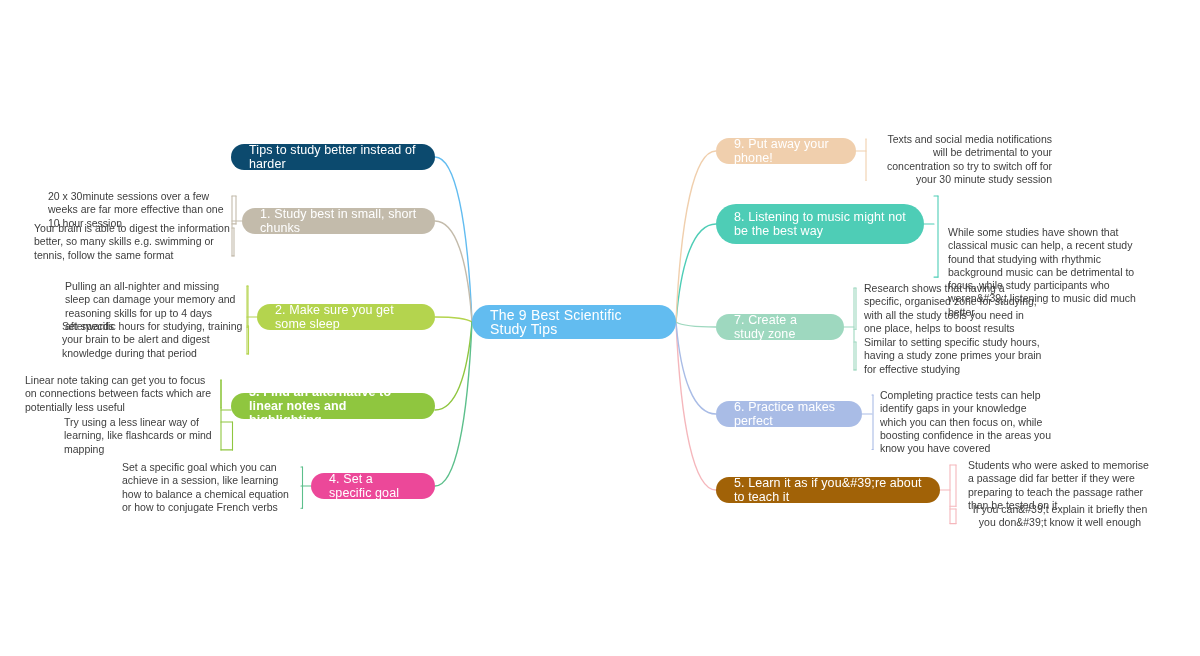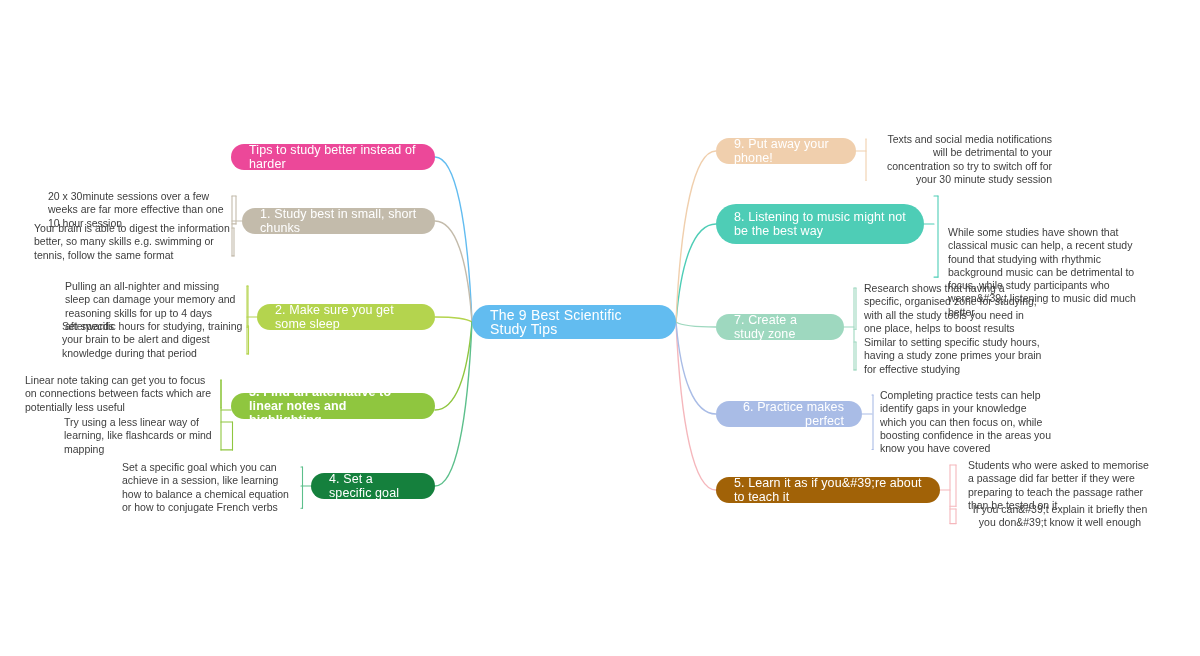--- a/index.html
+++ b/index.html
@@ -106,36 +106,36 @@
       <path d="M 934 196 L 938 196" fill="none" stroke="#4ecdb6" stroke-width="1.1" stroke-linecap="round"></path>
       <path d="M 938 196 L 938 277.078125" fill="none" stroke="#4ecdb6" stroke-width="1.1" stroke-linecap="round"></path>
       <path d="M 934 277.078125 L 938 277.078125" fill="none" stroke="#4ecdb6" stroke-width="1.1" stroke-linecap="round"></path>
       <path d="M 716 151 C 694 151, 680.8 215.98000000000002, 676 322" fill="none" stroke="#f0cfad" stroke-width="1.4" stroke-linecap="round"></path>
       <path d="M 856 151 L 866 151" fill="none" stroke="#f0cfad" stroke-width="1.1" stroke-linecap="round"></path>
       <path d="M 866 139 L 866 139" fill="none" stroke="#f0cfad" stroke-width="1.1" stroke-linecap="round"></path>
       <path d="M 866 139 L 866 180.1875" fill="none" stroke="#f0cfad" stroke-width="1.1" stroke-linecap="round"></path>
       <path d="M 866 180.1875 L 866 180.1875" fill="none" stroke="#f0cfad" stroke-width="1.1" stroke-linecap="round"></path>
     </svg>
 <div class="node center" style="left: 472px; top: 305px; width: 204px; height: 34px; background: rgb(98, 188, 240);">The 9 Best Scientific Study Tips</div>
-    <div class="node" style="left: 231px; top: 144px; width: 204px; height: 26px; background: #ec4899;">Tips to study better instead of harder</div>
+    <div class="node" style="left: 231px; top: 144px; width: 204px; height: 26px; background: #0c4a6e;">Tips to study better instead of harder</div>
     <div class="node" style="left: 242px; top: 208px; width: 193px; height: 26px; background: rgb(195, 187, 171);">1. Study best in small, short chunks</div>
     <div class="leaf" style="left: 48px; top: 190px; width: 186px;">20 x 30minute sessions over a few weeks are far more effective than one 10 hour session</div>
     <div class="leaf" style="left: 34px; top: 222px; width: 196px;">Your brain is able to digest the information better, so many skills e.g. swimming or tennis, follow the same format</div>
     <div class="node" style="left: 257px; top: 304px; width: 178px; height: 26px; background: rgb(180, 212, 78);">2. Make sure you get some sleep</div>
     <div class="leaf" style="left: 65px; top: 280px; width: 178px;">Pulling an all-nighter and missing sleep can damage your memory and reasoning skills for up to 4 days afterwards</div>
     <div class="leaf" style="left: 62px; top: 320px; width: 190px;">Set specific hours for studying, training your brain to be alert and digest knowledge during that period</div>
     <div class="node" style="left: 231px; top: 393px; width: 204px; height: 26px; background: rgb(143, 198, 63); font-weight: bold;">3. Find an alternative to linear notes and highlighting</div>
     <div class="leaf" style="left: 64px; top: 416px; width: 174px;">Try using a less linear way of learning, like flashcards or mind mapping</div>
     <div class="leaf" style="left: 25px; top: 374px; width: 190px;">Linear note taking can get you to focus on connections between facts which are potentially less useful</div>
-    <div class="node" style="left: 311px; top: 473px; width: 124px; height: 26px; background: #15803d;">4. Set a specific goal</div>
+    <div class="node" style="left: 311px; top: 473px; width: 124px; height: 26px; background: #ec4899;">4. Set a specific goal</div>
     <div class="leaf" style="left: 122px; top: 461px; width: 176px;">Set a specific goal which you can achieve in a session, like learning how to balance a chemical equation or how to conjugate French verbs</div>
     <div class="node" style="left: 716px; top: 477px; width: 224px; height: 26px; background: #a16207;">5. Learn it as if you&amp;#39;re about to teach it</div>
     <div class="leaf" style="left: 968px; top: 459px; width: 184px;">Students who were asked to memorise a passage did far better if they were preparing to teach the passage rather than be tested on it</div>
     <div class="leaf" style="left: 968px; top: 503px; width: 184px; text-align: center;">If you can&amp;#39;t explain it briefly then you don&amp;#39;t know it well enough</div>
-    <div class="node" style="left: 716px; top: 401px; width: 146px; height: 26px; background: rgb(169, 188, 230); text-align: right;">6. Practice makes perfect</div>
+    <div class="node" style="left: 716px; top: 401px; width: 146px; height: 26px; background: rgb(169, 188, 230);">6. Practice makes perfect</div>
     <div class="leaf" style="left: 880px; top: 389px; width: 176px;">Completing practice tests can help identify gaps in your knowledge which you can then focus on, while boosting confidence in the areas you know you have covered</div>
     <div class="node" style="left: 716px; top: 314px; width: 128px; height: 26px; background: rgb(158, 216, 191);">7. Create a study zone</div>
     <div class="leaf" style="left: 864px; top: 282px; width: 176px;">Research shows that having a specific, organised zone for studying, with all the study tools you need in one place, helps to boost results</div>
     <div class="leaf" style="left: 864px; top: 336px; width: 180px;">Similar to setting specific study hours, having a study zone primes your brain for effective studying</div>
     <div class="node" style="left: 716px; top: 204px; width: 208px; height: 40px; background: rgb(78, 205, 182);">8. Listening to music might not be the best way</div>
     <div class="leaf" style="left: 948px; top: 190px; width: 204px; margin-top: 36px;">While some studies have shown that classical music can help, a recent study found that studying with rhythmic background music can be detrimental to focus, while study participants who weren&amp;#39;t listening to music did much better</div>
     <div class="node" style="left: 716px; top: 138px; width: 140px; height: 26px; background: rgb(240, 207, 173);">9. Put away your phone!</div>
     <div class="leaf" style="left: 872px; top: 133px; width: 180px; text-align: right;">Texts and social media notifications will be detrimental to your concentration so try to switch off for your 30 minute study session</div>
   </div>
 

